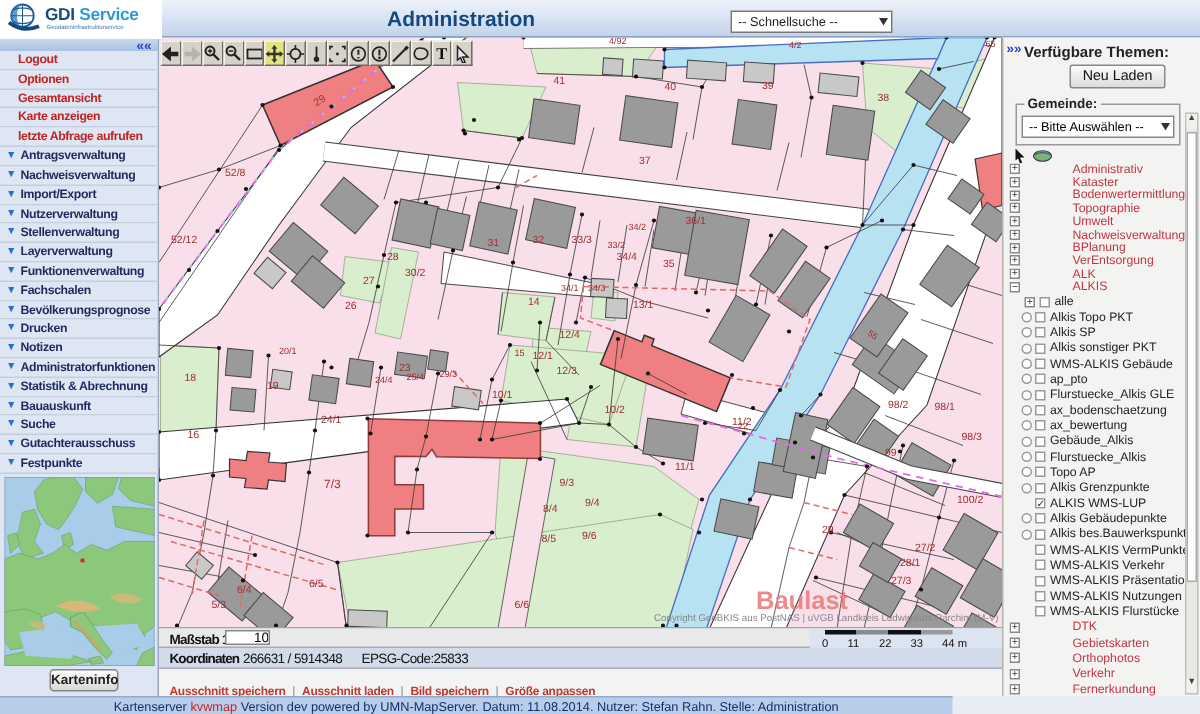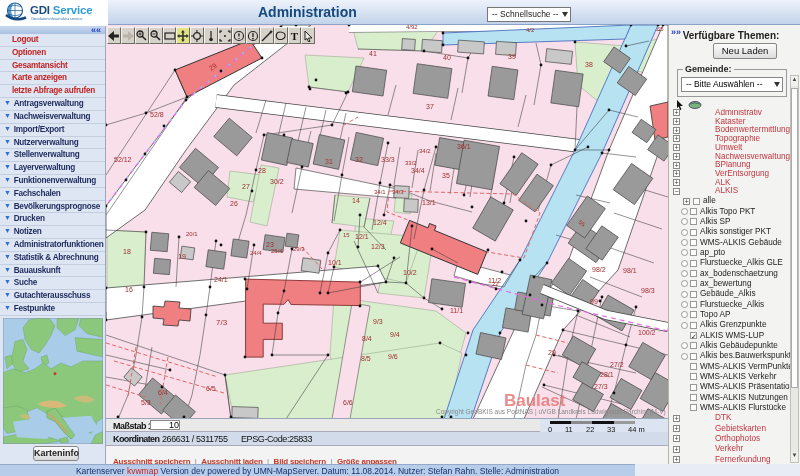--- a/index.html
+++ b/index.html
@@ -1,19 +1,19 @@
 <!DOCTYPE html>
 <html><head><meta charset="utf-8"><style>
 * { margin:0; padding:0; box-sizing:border-box; }
 body { width:800px; height:476px; overflow:hidden; position:relative;
   font-family:"Liberation Sans",sans-serif; background:#e8edf5; }
 #header { position:absolute; left:0; top:0; width:800px; height:25px;
   background:linear-gradient(#eef3fb,#c2d3ea); border-bottom:1px solid #8aa2c6; }
 #htitle { position:absolute; left:258px; top:4px; font-size:14px; font-weight:bold; color:#15497e; }
-#qsel { position:absolute; left:487px; top:7px; width:84px; height:15px; font-size:8.5px;
+#qsel { position:absolute; left:487px; top:7px; width:108px; height:15px; font-size:8.5px;
   border:1px solid #777; background:#fff; color:#222; line-height:13px; padding-left:4px; }
 #qsel .ar, #gsel .ar { position:absolute; right:2px; top:4px; width:0; height:0;
   border-left:3.5px solid transparent; border-right:3.5px solid transparent; border-top:5px solid #333; }
 #logo { position:absolute; left:0; top:0; width:108px; height:26px; background:#fff; z-index:5; }
 #logo .gdi { position:absolute; left:30px; top:4px; font-size:11.5px; font-weight:bold; color:#1a4a7c; white-space:nowrap; letter-spacing:-0.2px; }
 #logo .srv { color:#2e9bd6; }
 #logo .sub { position:absolute; left:31px; top:16px; font-size:5px; color:#3a76b4; white-space:nowrap; transform:scale(0.8); transform-origin:0 0; }
 #leftbar { position:absolute; left:0; top:26px; width:106px; height:438px;
   background:#dde6f2; border-right:1px solid #9aa8bf; }
 #lbhead { height:8px; background:linear-gradient(#c8d8ef,#a9c0e2); position:relative; }
@@ -661,21 +661,21 @@
           <text x="8" y="12">0</text>
           <text x="25" y="12">11</text>
           <text x="46" y="12">22</text>
           <text x="67" y="12">33</text>
           <text x="88" y="12">44 m</text>
         </g>
   </svg></div>
 </div>
 <div id="brow2">
     <span style="position:absolute;left:7px;top:2px;font-weight:bold;letter-spacing:-0.6px;font-size:9px">Koordinaten</span>
-  <span style="position:absolute;left:56px;top:2px;letter-spacing:-0.4px;font-size:9px">266631 / 5311755</span>
+  <span style="position:absolute;left:56px;top:2px;letter-spacing:-0.4px;font-size:9px">266631 / 5914348</span>
   <span style="position:absolute;left:135px;top:2px;letter-spacing:-0.4px;font-size:9px">EPSG-Code:25833</span>
 </div>
 <div id="brow3">
     <span style="position:absolute;left:7px;top:4px">
   <span class="lnk">Ausschnitt speichern</span> <span class="sep">|</span>
   <span class="lnk">Ausschnitt laden</span> <span class="sep">|</span>
   <span class="lnk">Bild speichern</span> <span class="sep">|</span>
   <span class="lnk">Größe anpassen</span></span>
 </div>
 <div id="footer">Kartenserver <span class="kv">kvwmap</span> Version dev powered by UMN-MapServer. Datum: 11.08.2014. Nutzer: Stefan Rahn. Stelle: Administration</div>

